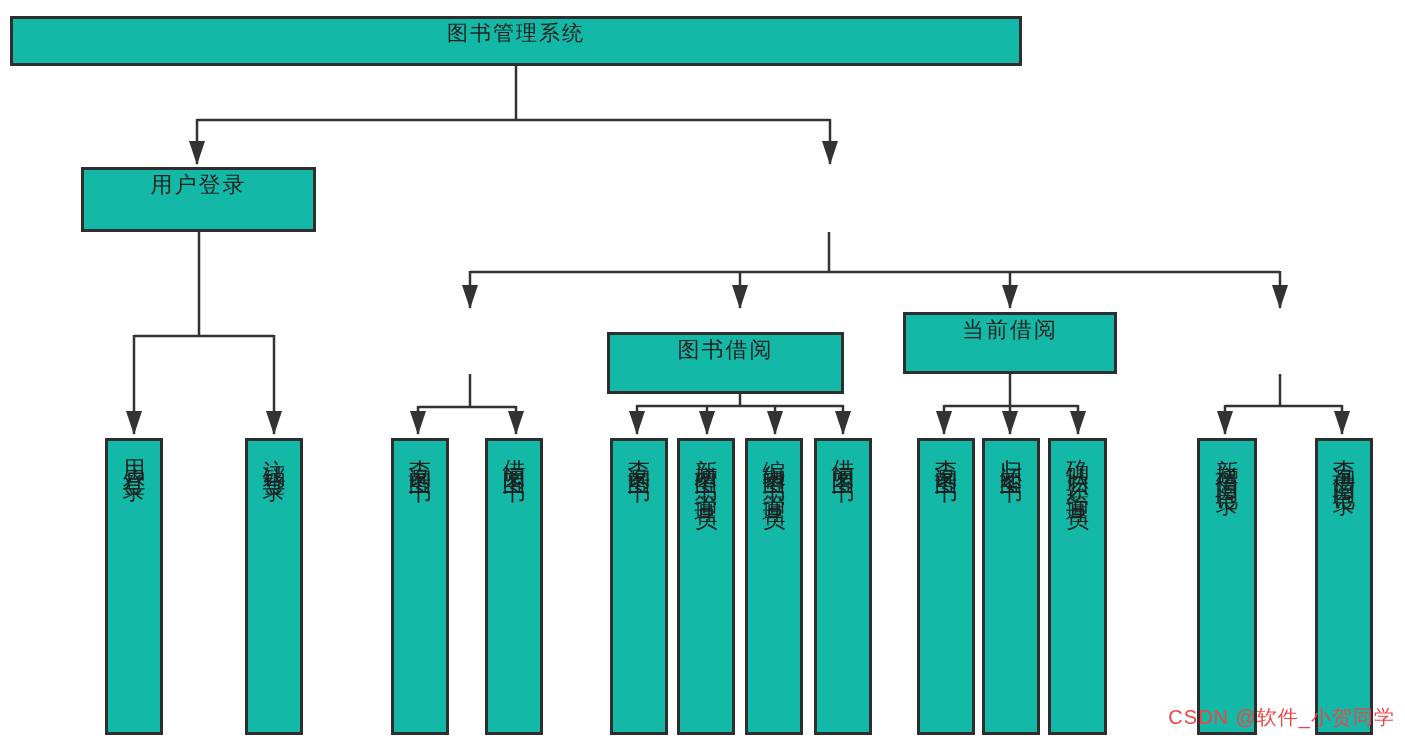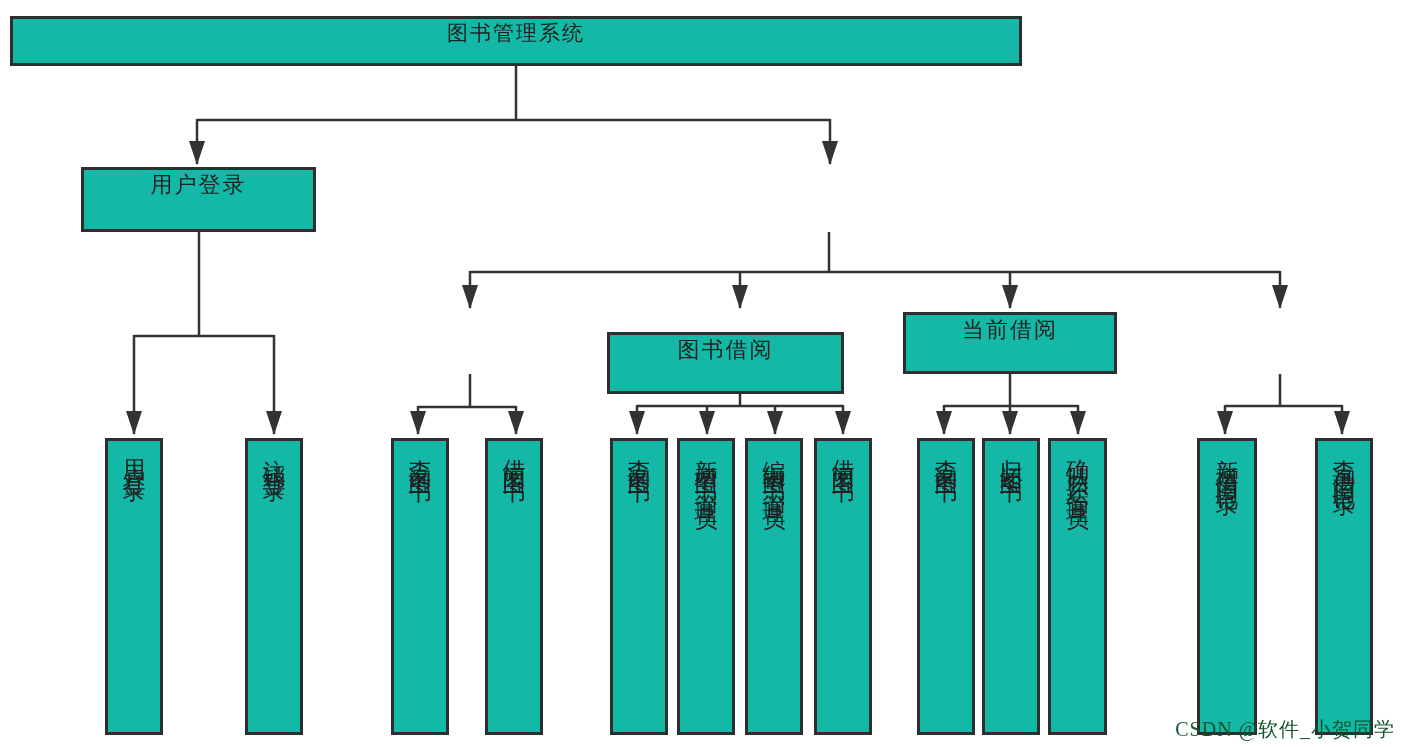--- a/index.html
+++ b/index.html
@@ -68,26 +68,25 @@
   .leaf-7  { left: 745px; }
   .leaf-8  { left: 814px; }
   .leaf-9  { left: 917px; }
   .leaf-10 { left: 982px; }
   .leaf-11 { left: 1048px; width: 59px; }
   .leaf-12 { left: 1197px; width: 60px; }
   .leaf-13 { left: 1315px; }
   .watermark {
     position: absolute;
     right: 10px;
-    bottom: 4px;
+    bottom: 16px;
     font-size: 20px;
-    color: #14532d;
+    color: #ef4444;
     letter-spacing: 1px;
     white-space: nowrap;
-    font-family: Liberation Serif, serif;
   }
 </style>
 </head>
 <body>
 
 <div class="canvas">
 
   <svg class="connectors" viewBox="0 0 1405 747" xmlns="http://www.w3.org/2000/svg" aria-hidden="true">
     <defs>
       <marker id="arrow" markerUnits="userSpaceOnUse" markerWidth="24" markerHeight="16" refX="23" refY="8" orient="auto">

